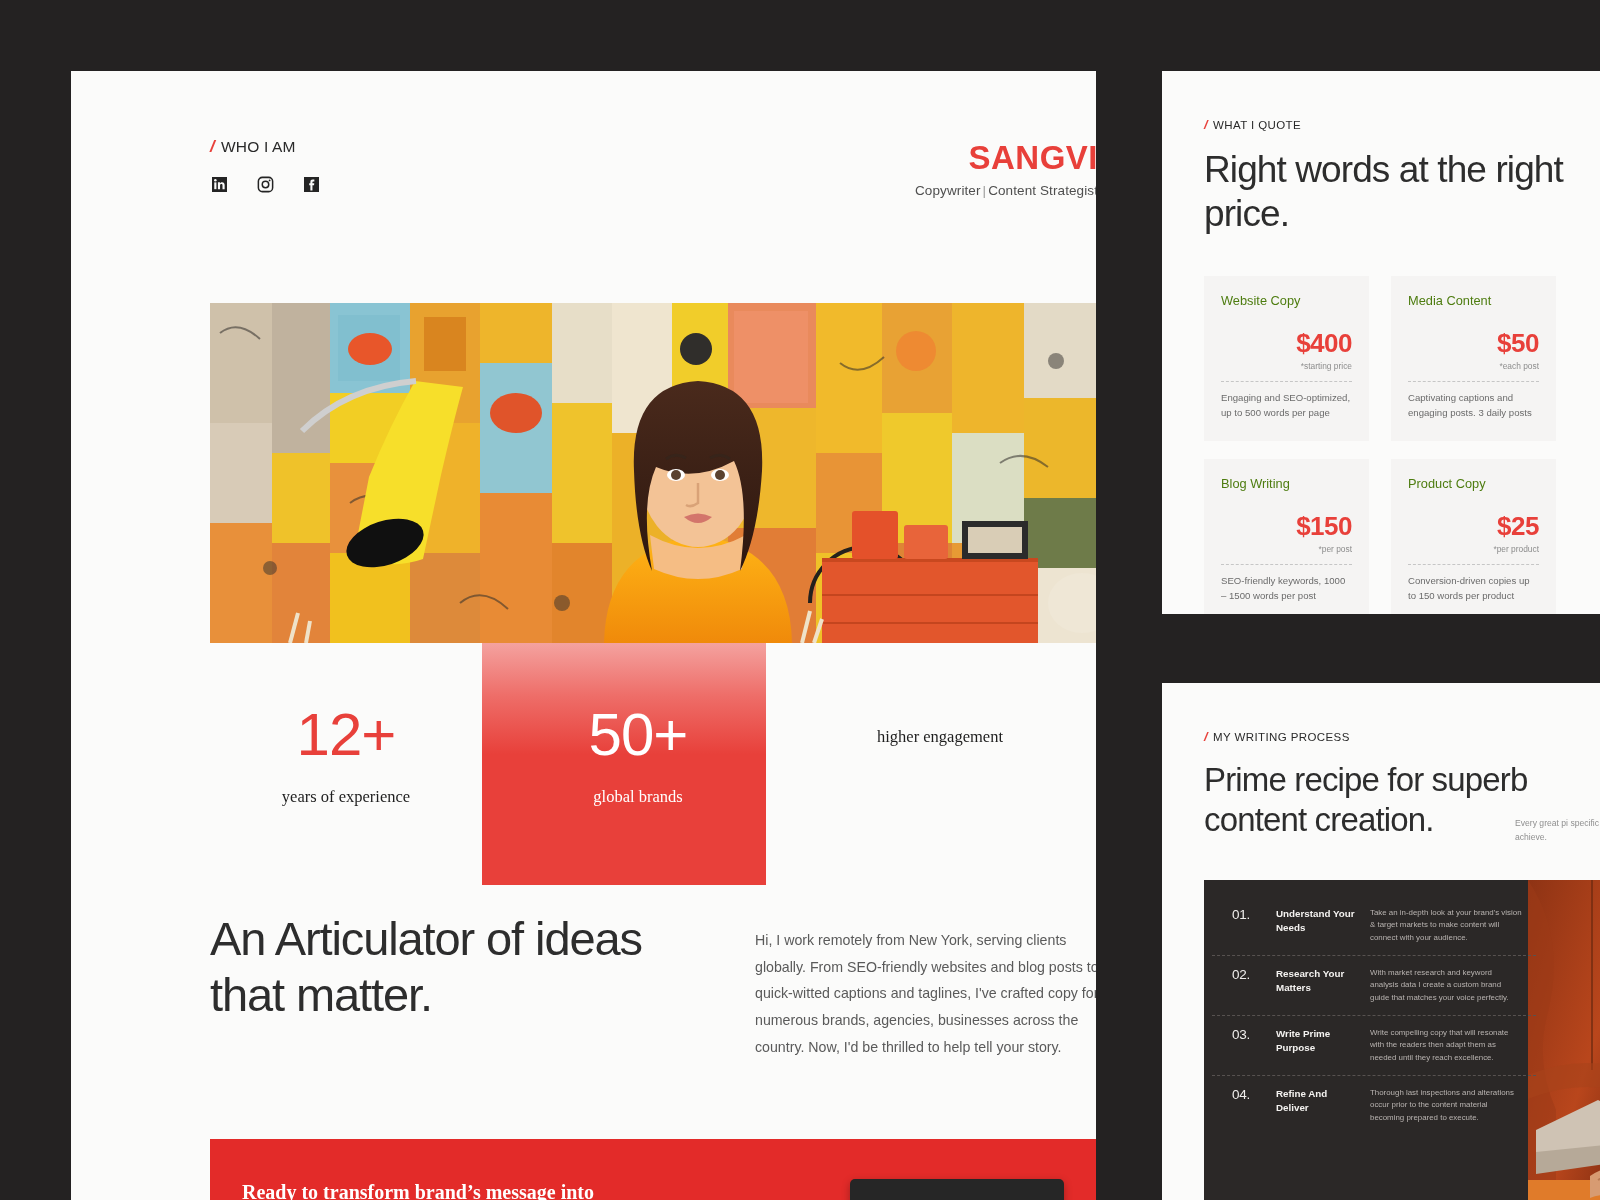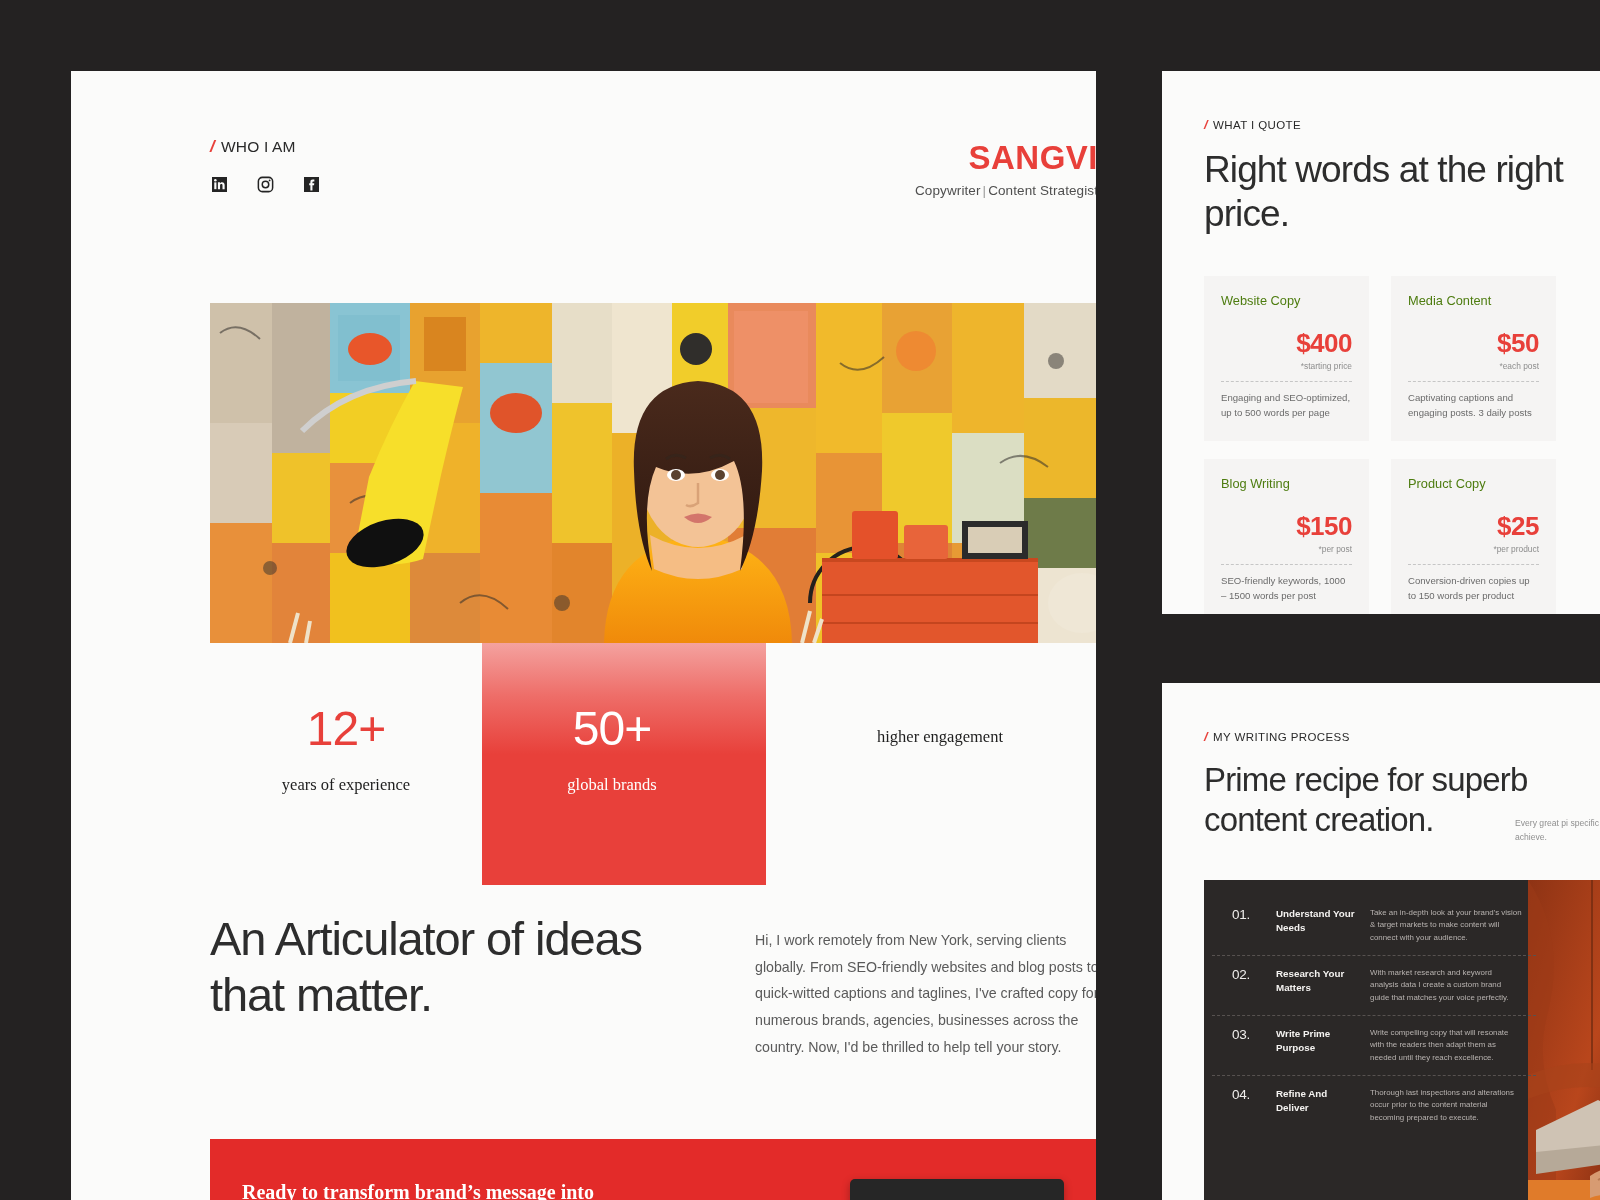--- a/index.html
+++ b/index.html
@@ -38,26 +38,26 @@
   }
   .hero svg { display: block; width: 888px; height: 340px; }
 
   
   .stats { position: absolute; left: 139px; top: 572px; width: 888px; height: 300px; }
   .redblock {
     position: absolute; left: 272px; top: 0; width: 284px; height: 242px;
     background: linear-gradient(180deg, #f4a29f 0%, #ee6d68 22%, #e8403a 46%, #e8403a 100%);
   }
   .stat { position: absolute; text-align: center; }
-  .stat .num { font-size: 48px; line-height: 1; font-weight: 400; color: #e8403a; letter-spacing: -1px; }
+  .stat .num { font-size: 60px; line-height: 1; font-weight: 400; color: #e8403a; letter-spacing: -1px; }
   .stat .lbl { margin-top: 22px; font-family: "Liberation Serif", serif; font-size: 16.5px; color: #1e1e1e; }
   .stat.mid .num { color: #ffffff; }
   .stat.mid .lbl { color: #ffffff; }
   .stat-1 { left: 0px; top: 62px; width: 272px; }
-  .stat-2 { left: 260px; top: 62px; width: 284px; }
+  .stat-2 { left: 286px; top: 62px; width: 284px; }
   .stat-3 { left: 572px; top: 62px; width: 316px; }
 
   
   .about { position: absolute; left: 139px; top: 840px; width: 888px; }
   .about-h {
     font-size: 47px; line-height: 1.19; font-weight: 400; color: #2d2d2d;
     letter-spacing: -1.1px; width: 480px;
   }
   .about-p {
     position: absolute; left: 545px; top: 16px; width: 345px;

